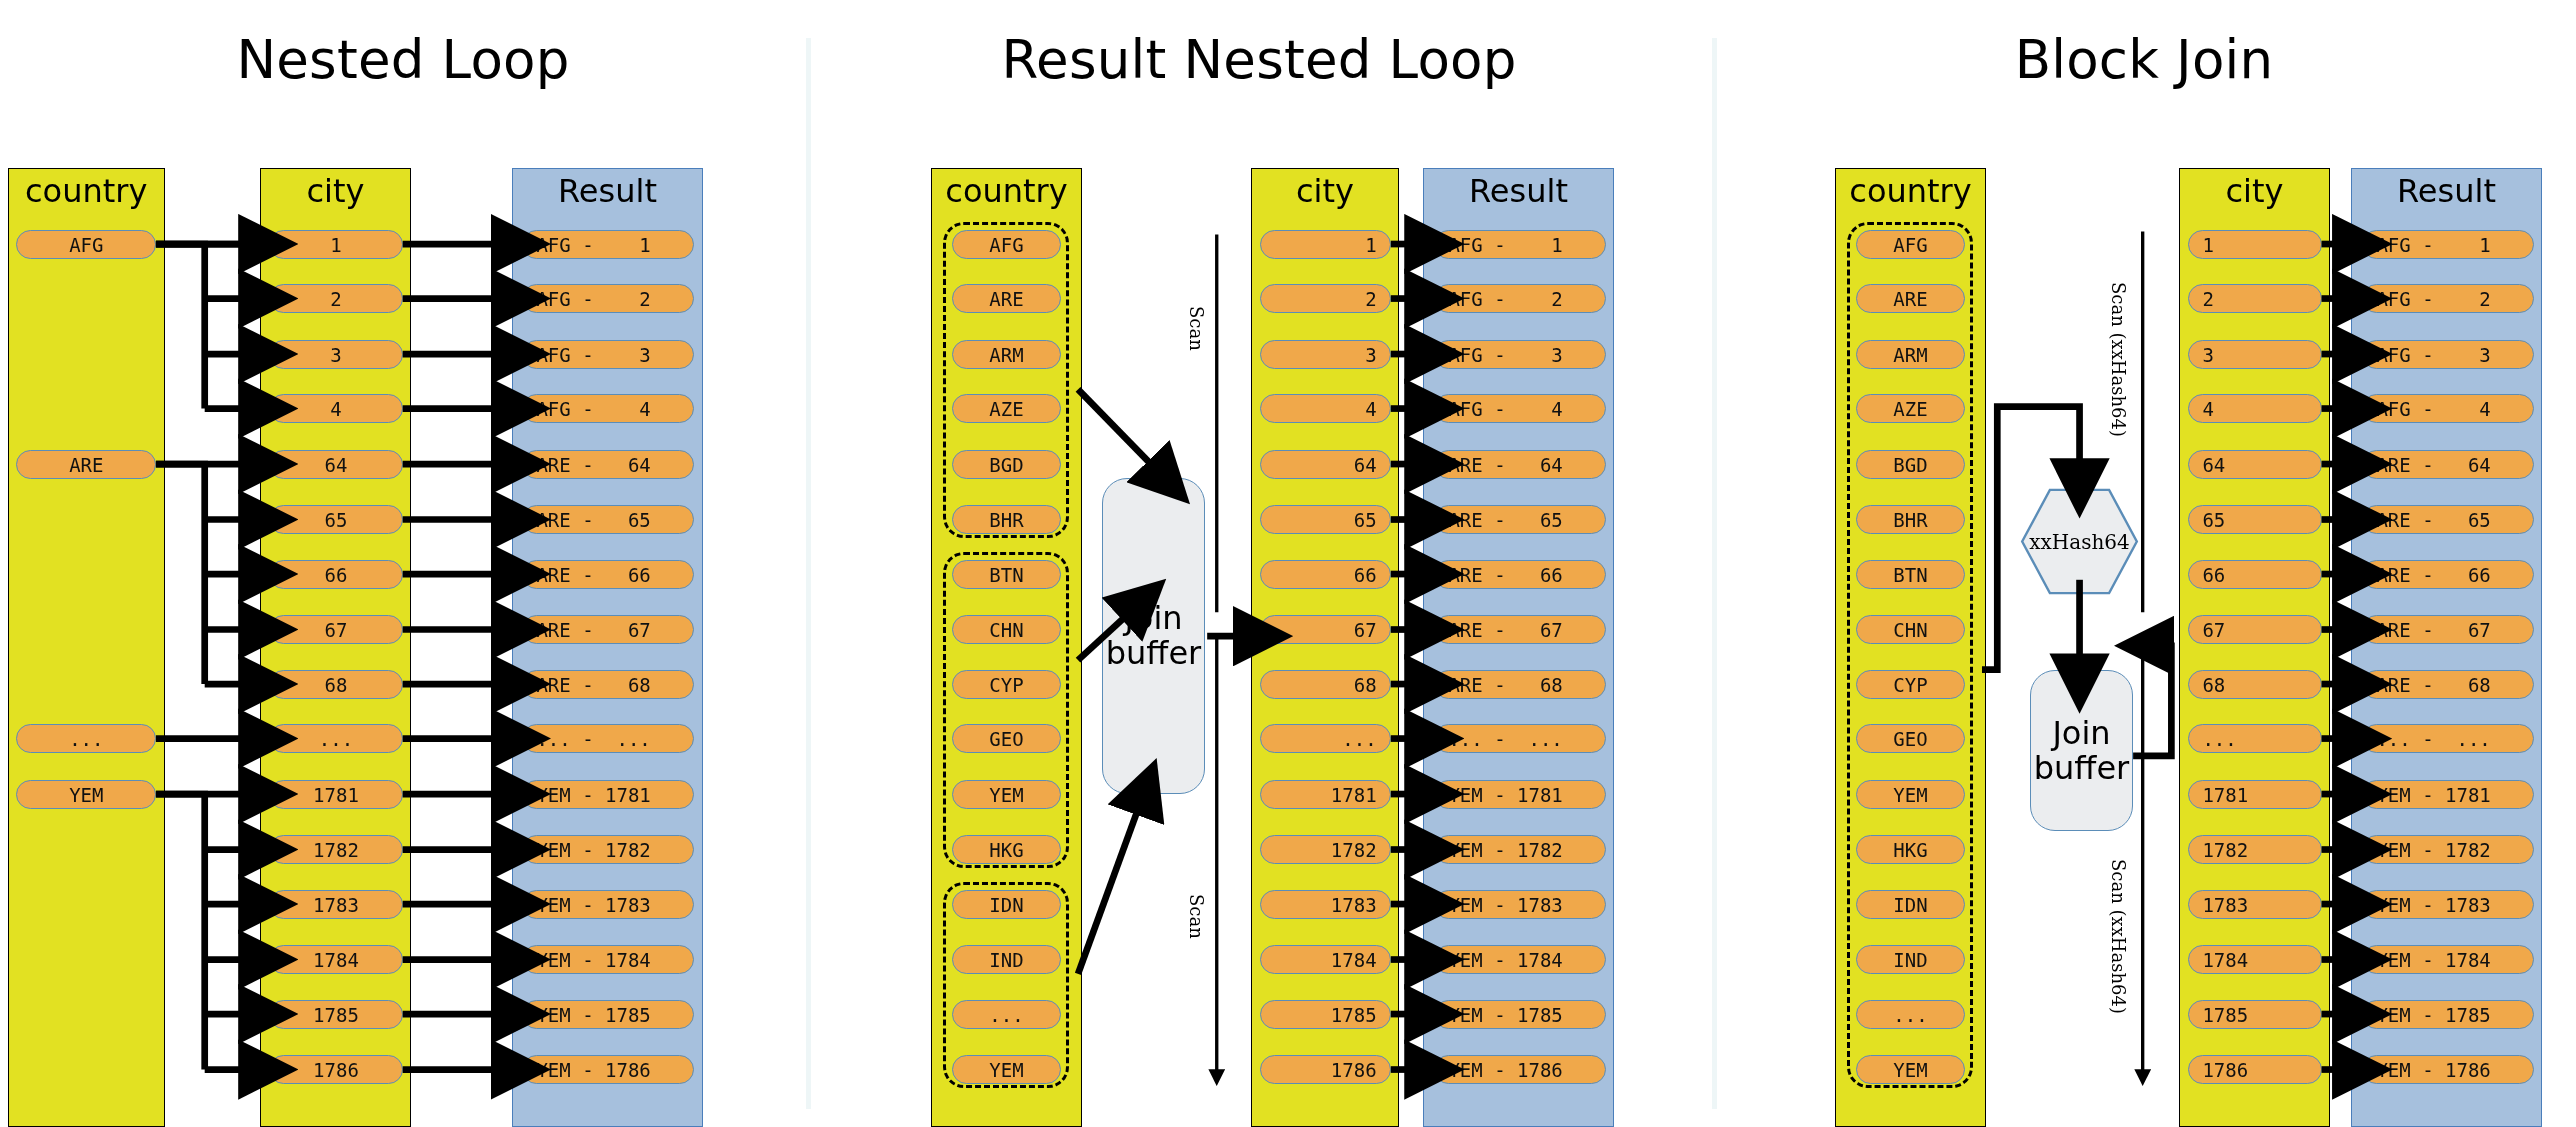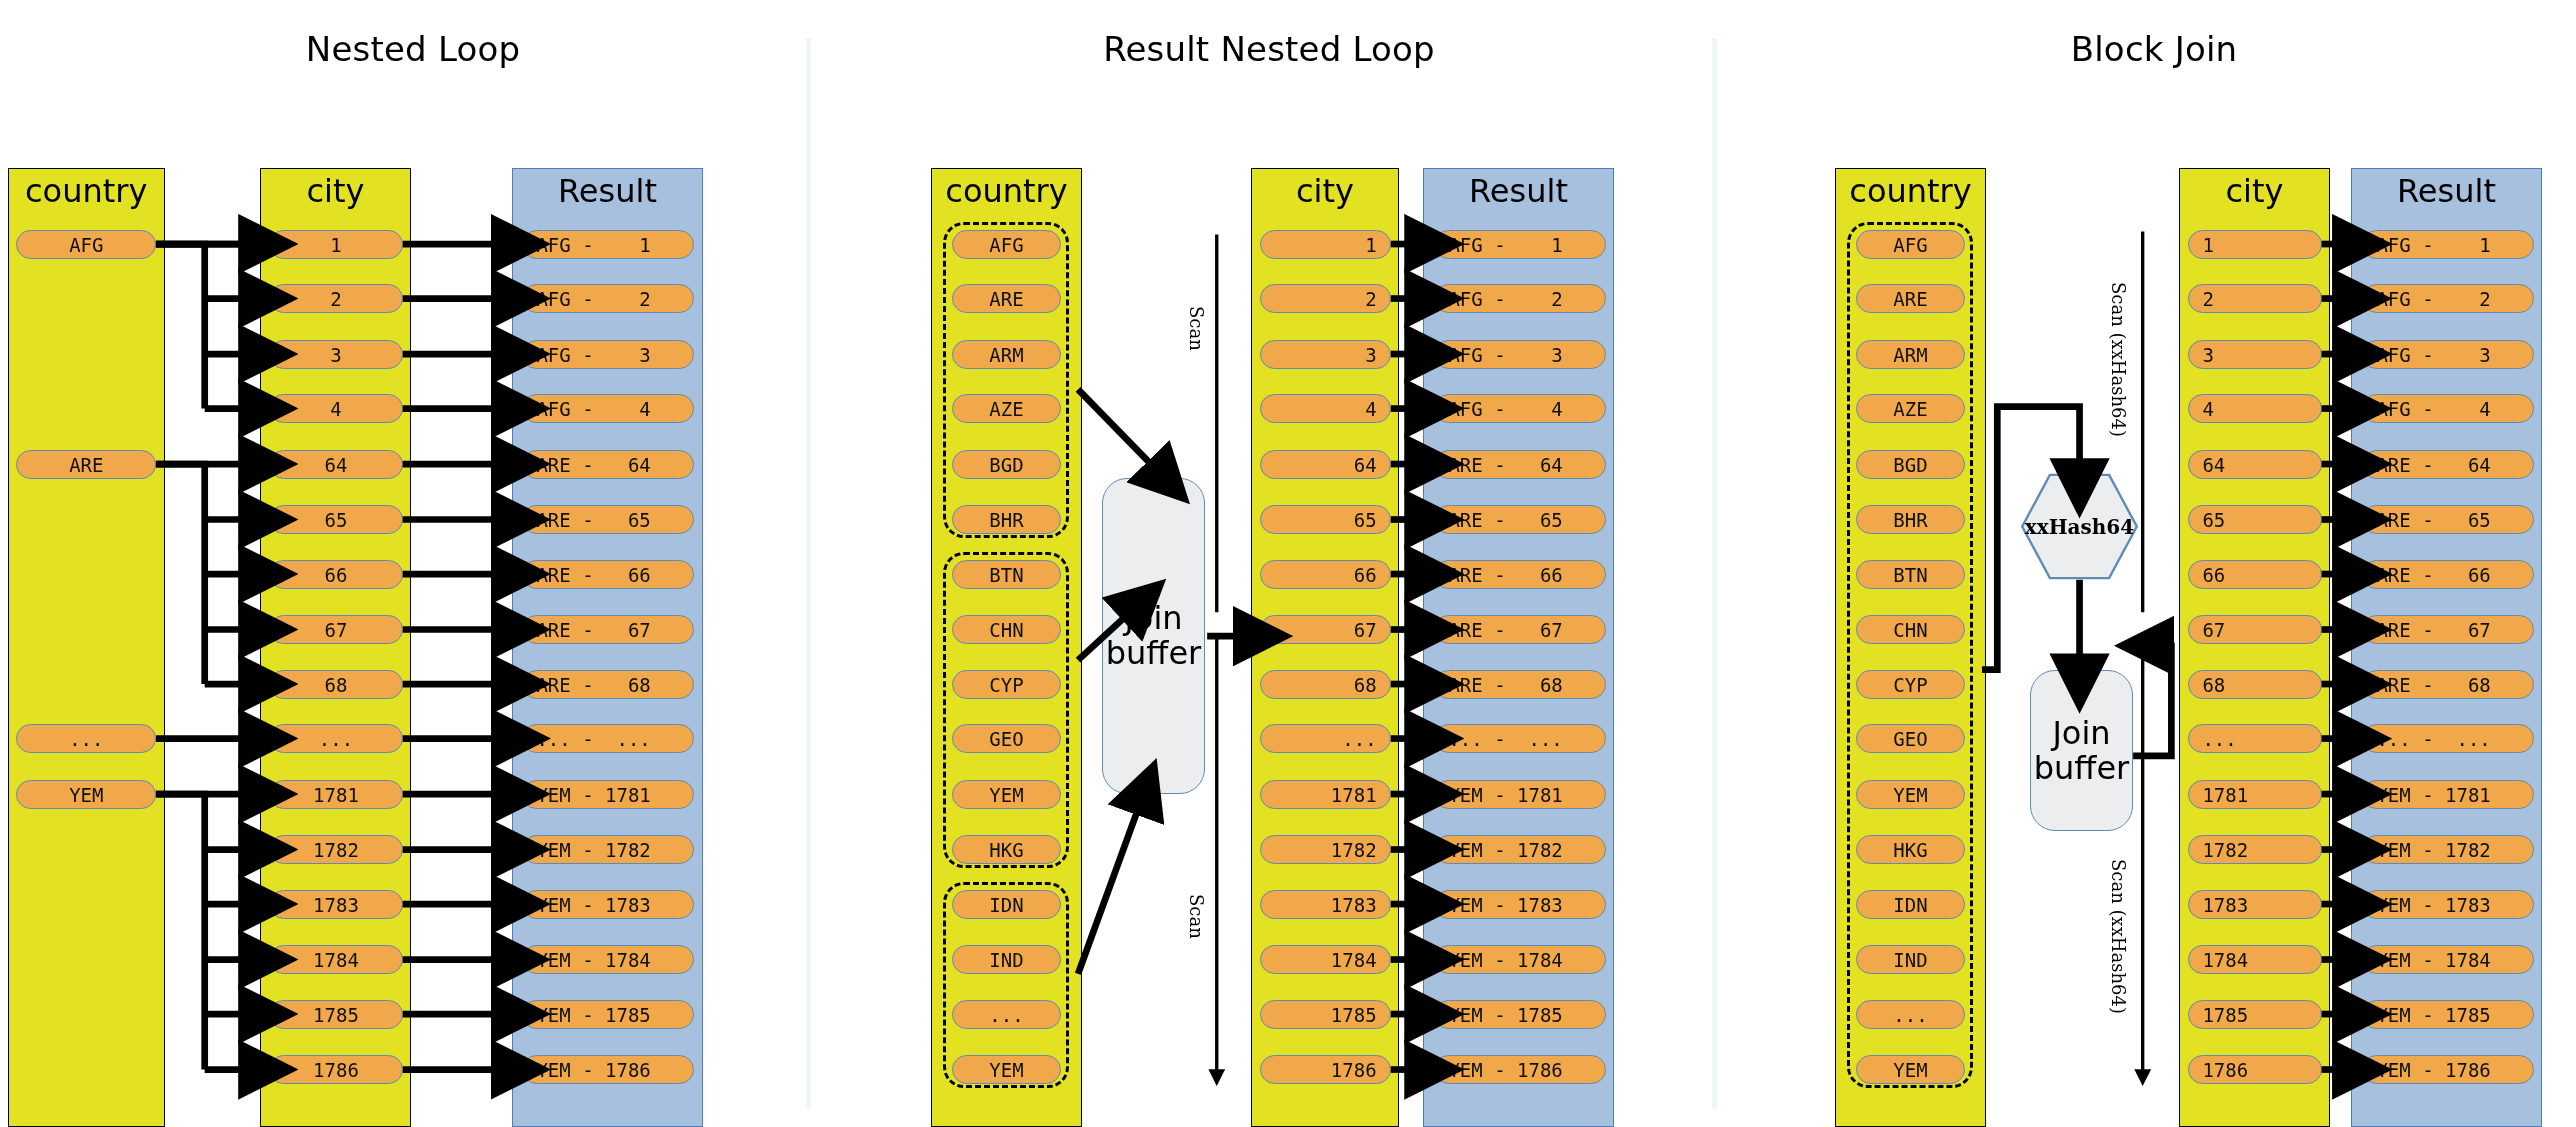--- a/index.html
+++ b/index.html
@@ -1,22 +1,22 @@
 <!DOCTYPE html>
 <html><head>
 <meta charset="utf-8">
 <style>
   html,body{margin:0;padding:0;background:#ffffff;}
   body{width:2576px;height:1128px;position:relative;overflow:hidden;
        font-family:"DejaVu Sans", sans-serif;}
 
   .panel{position:absolute;top:0;height:1128px;}
   .panel-title{position:absolute;top:29px;left:0;width:100%;text-align:center;
-    font-family:"DejaVu Sans", sans-serif;font-size:34px;color:#000;
-    letter-spacing:0.2px;padding-left:10px;}
+    font-family:"DejaVu Sans", sans-serif;font-size:53px;color:#000;
+    letter-spacing:0.2px;}
 
   .divider{position:absolute;top:38px;width:4.8px;height:1071px;background:#eef6f7;}
 
   
   .col{position:absolute;box-sizing:border-box;}
   .col.yellow{background:#e2e122;border:1.9px solid #000;}
   .col.blue{background:#a6c0dd;border:1.9px solid #4a7ebb;}
   .col-head{text-align:center;font-family:"DejaVu Sans",sans-serif;
     font-size:32px;color:#000;line-height:1;padding-top:5.7px;}
 
@@ -243,21 +243,21 @@
 <div class="pill l" style="left:2362px;width:172px;top:615px;">ARE -   67</div>
 <div class="pill l" style="left:2362px;width:172px;top:670px;">ARE -   68</div>
 <div class="pill l" style="left:2362px;width:172px;top:724px;">... -  ...</div>
 <div class="pill l" style="left:2362px;width:172px;top:780px;">YEM - 1781</div>
 <div class="pill l" style="left:2362px;width:172px;top:835px;">YEM - 1782</div>
 <div class="pill l" style="left:2362px;width:172px;top:890px;">YEM - 1783</div>
 <div class="pill l" style="left:2362px;width:172px;top:945px;">YEM - 1784</div>
 <div class="pill l" style="left:2362px;width:172px;top:1000px;">YEM - 1785</div>
 <div class="pill l" style="left:2362px;width:172px;top:1055px;">YEM - 1786</div>
 
-<div class="hexwrap" style="left:2020px;top:473px;width:119px;height:107px;font-weight:bold;">
+<div class="hexwrap" style="left:2020px;top:488px;width:119px;height:107px;">
   <svg width="119" height="107" viewBox="0 0 124 112">
     <polygon points="31,2 93,2 122,56 93,110 31,110 2,56" fill="#ebedef" stroke="#5b8db8" stroke-width="2.5"></polygon>
   </svg>
   <div class="hexlbl">xxHash64</div>
 </div>
 
 <div class="buf" style="left:2030px;top:670px;width:103px;height:161px;">
   <span>Join</span>
   <span>buffer</span>
 </div>

